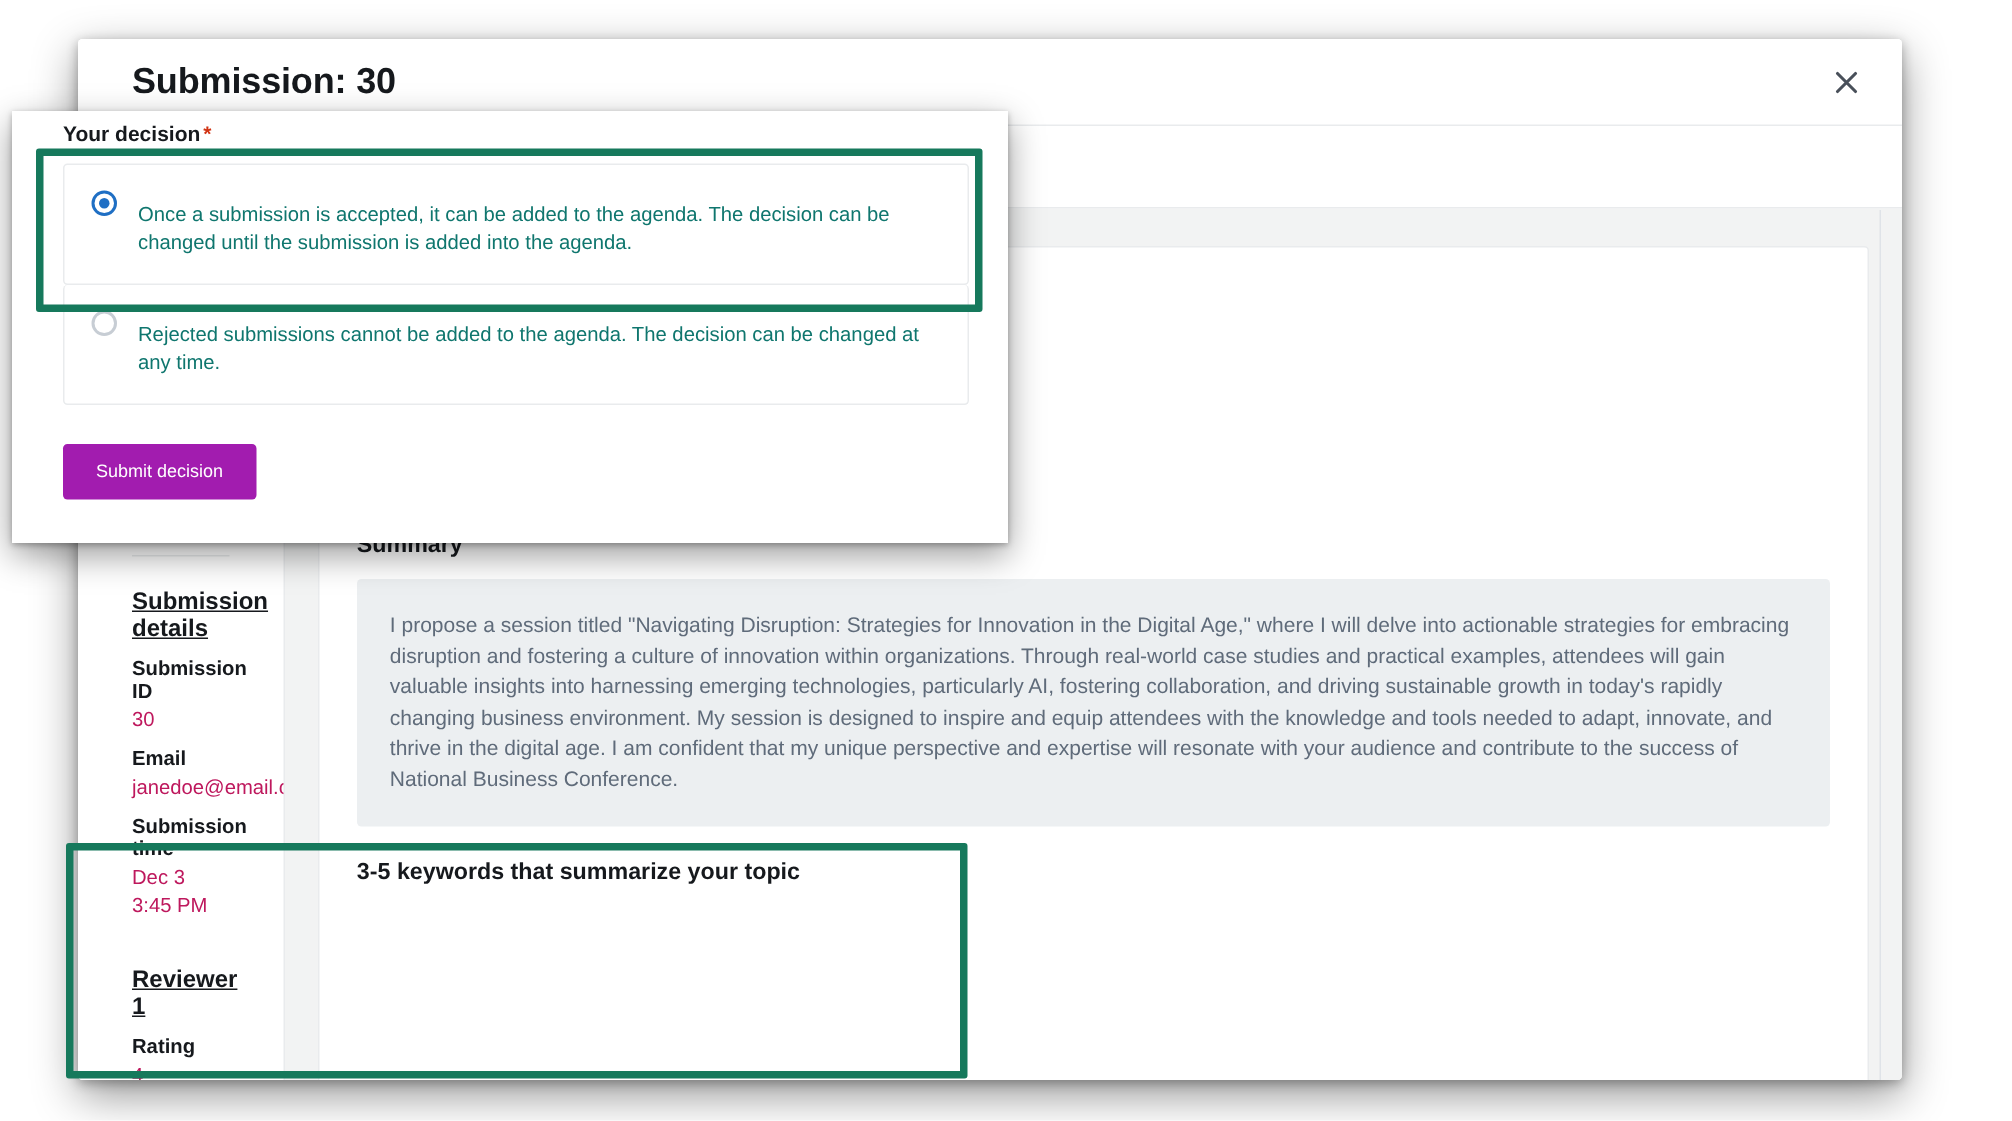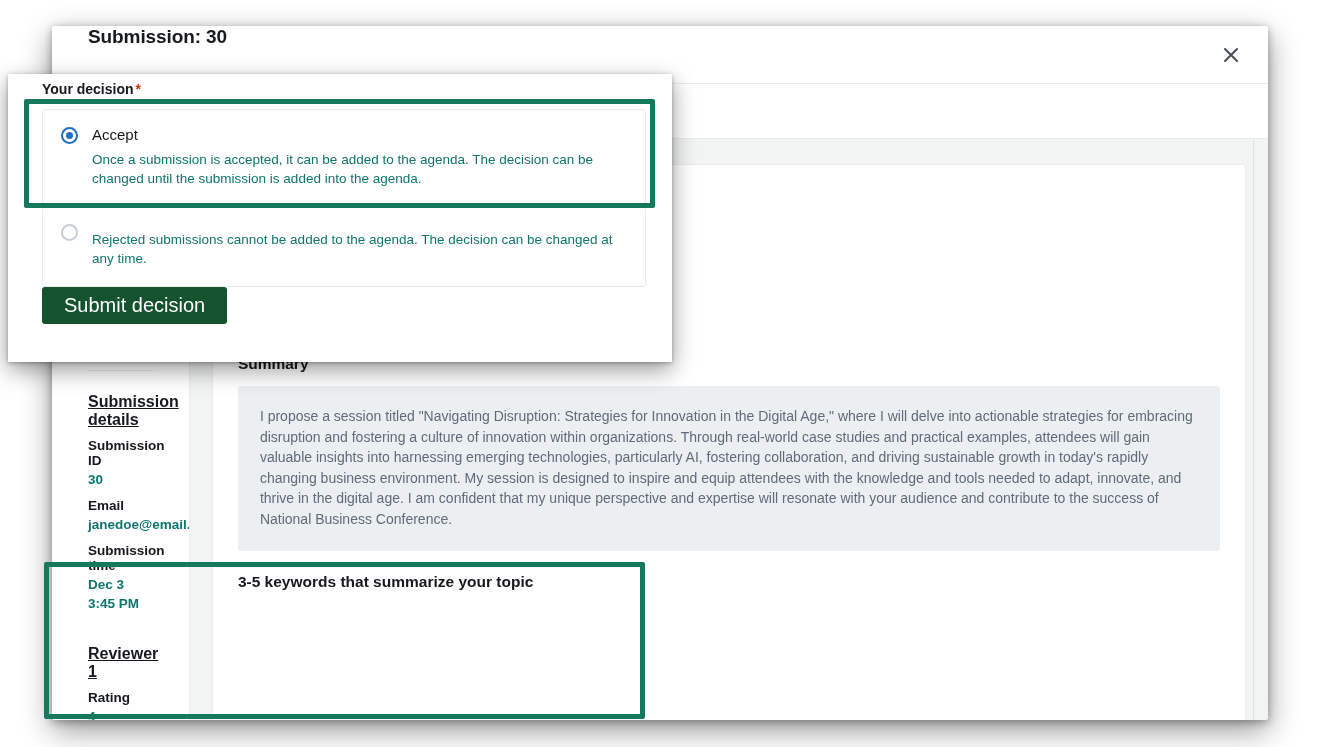--- a/index.html
+++ b/index.html
@@ -36,22 +36,22 @@
   .modal-header {
     position: relative;
     height: 58px;
     border-bottom: 1px solid #e9ebed;
     background: #fff;
     box-sizing: border-box;
   }
   .modal-title {
     position: absolute;
     left: 36px;
-    top: 0;
-    font-size: 19px;
+    top: 15px;
+    font-size: 24px;
     font-weight: 700;
     color: #16191d;
     letter-spacing: -0.1px;
     white-space: nowrap;
   }
   .close-btn {
     position: absolute;
     right: 22px;
     top: 14px;
     width: 30px;
@@ -137,25 +137,25 @@
   }
   .radio-desc {
     margin-top: 7px;
     font-size: 13.5px;
     color: #0f766e;
     line-height: 19px;
     max-width: 530px;
   }
 
   .submit-btn {
-    margin-top: 0;
+    margin-top: 26px;
     display: inline-block;
-    background: #14532d;
+    background: #a21caf;
     color: #ffffff;
-    font-size: 20px;
+    font-size: 12px;
     font-weight: 400;
     padding: 10px 22px;
     border-radius: 3px;
     border: none;
     cursor: pointer;
     font-family: "Liberation Sans", sans-serif;
     line-height: 17px;
   }
 
   
@@ -167,22 +167,22 @@
     text-decoration: underline;
   }
   .kv-key {
     font-size: 13.5px;
     font-weight: 700;
     color: #16191d;
     margin: 9px 0 2px 0;
   }
   .kv-val {
     font-size: 13.5px;
-    font-weight: 700;
-    color: #0f766e;
+    font-weight: 400;
+    color: #be185d;
     margin: 0;
     line-height: 19px;
   }
   .kv-val.wide { max-width: 520px; }
 
   
   .thin-rule {
     height: 1px;
     background: #e9ebed;
     margin: 0;
@@ -373,21 +373,20 @@
       <span>Your decision</span><span class="req-star">*</span>
     </div>
 
     <div style="height:12px"></div>
 
     
     <div class="radio-card">
       <div class="radio-row">
         <div class="radio-outer checked"></div>
         <div class="radio-body">
-          <div class="radio-title">Accept</div>
           <div class="radio-desc">Once a submission is accepted, it can be added to the agenda. The decision can be changed until the submission is added into the agenda.</div>
         </div>
       </div>
     </div>
 
     
     <div class="radio-card">
       <div class="radio-row">
         <div class="radio-outer"></div>
         <div class="radio-body">

